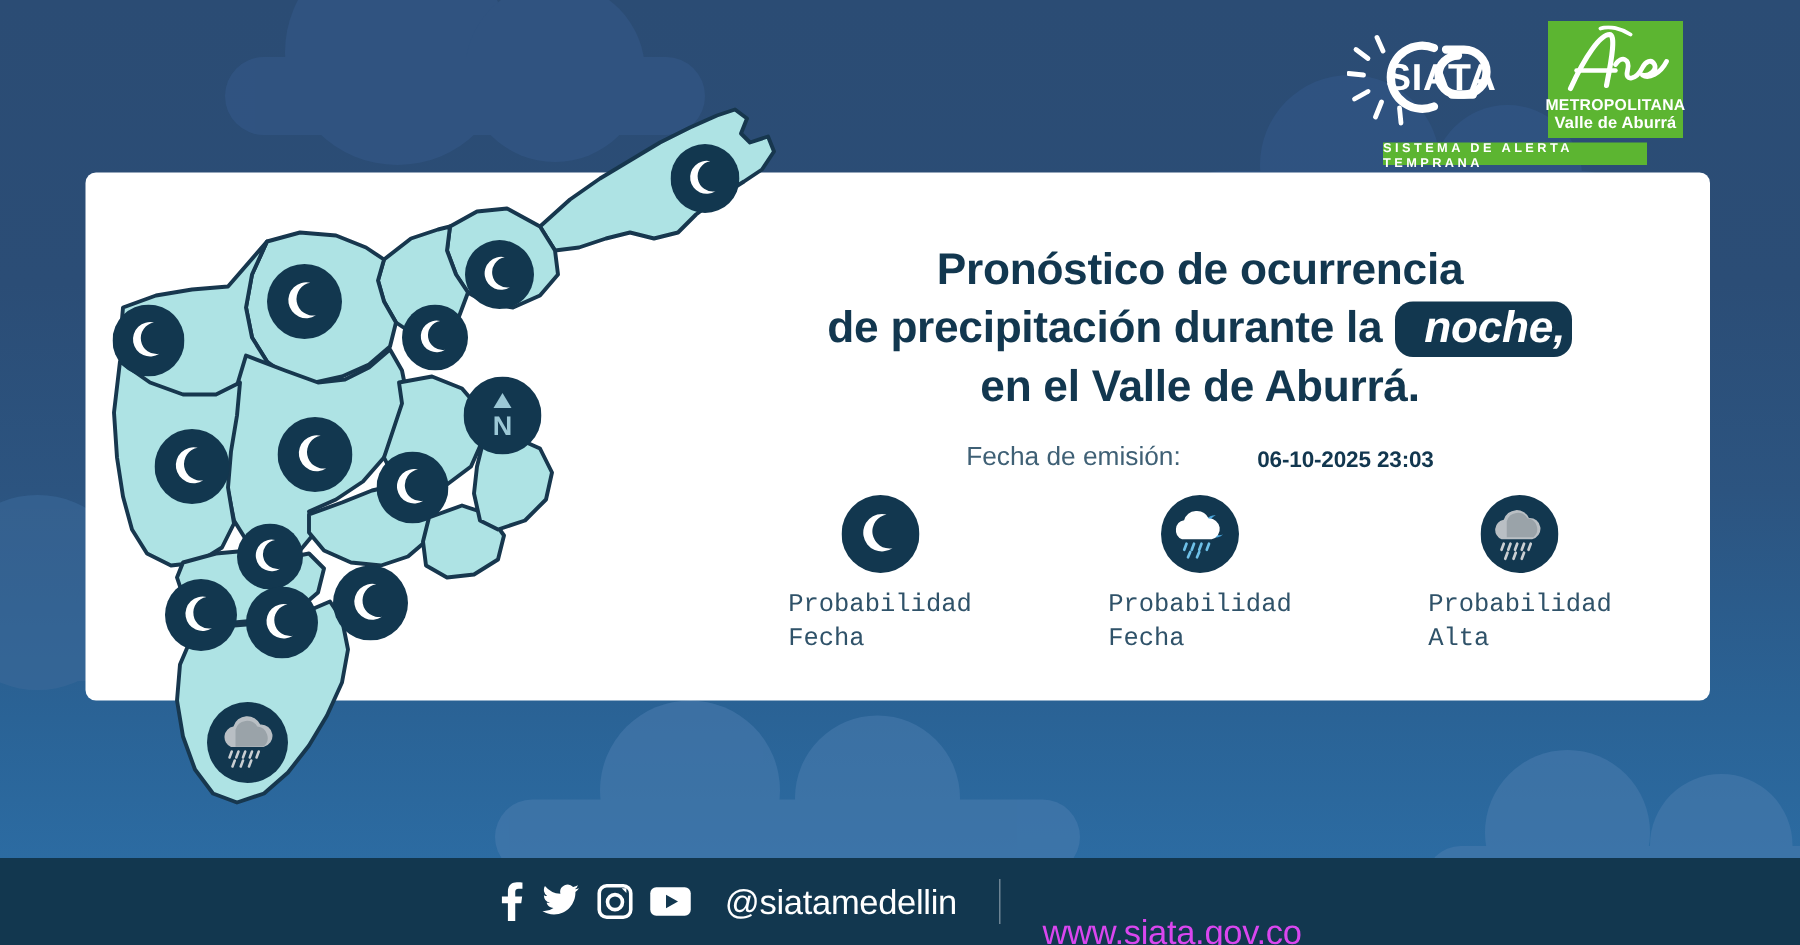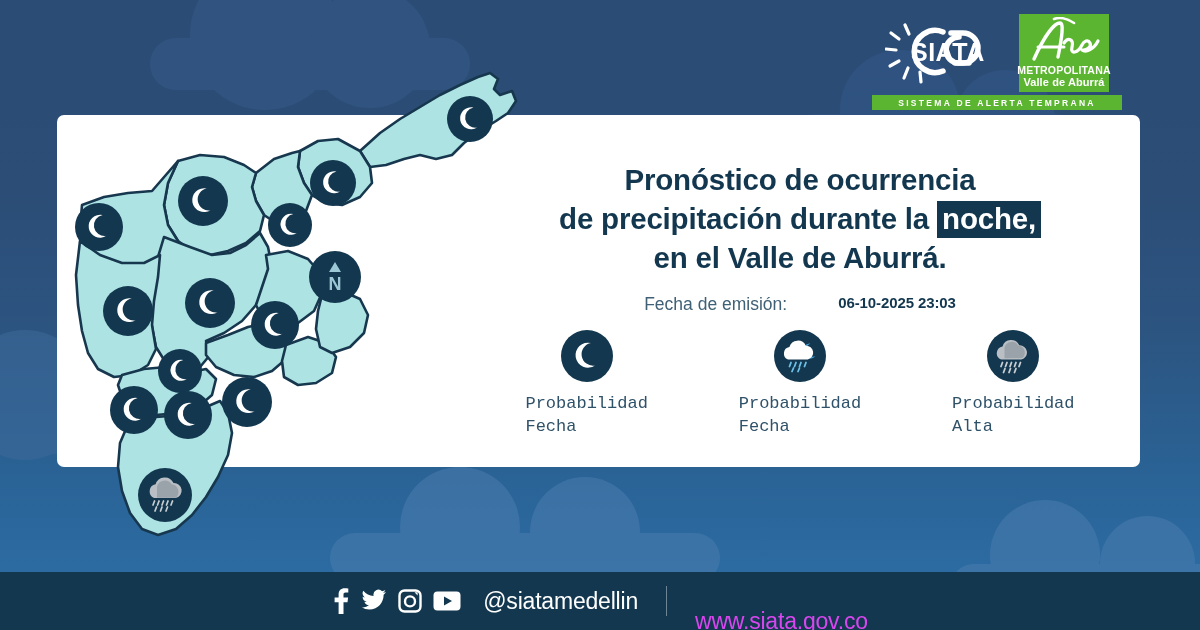--- a/index.html
+++ b/index.html
@@ -40,21 +40,21 @@
     position: relative; display: flex; flex-direction: column;
     justify-content: flex-end; align-items: center; padding-bottom: 4px;
   }
   #area-script {
     position: absolute; top: 2px; left: 0; right: 0; height: 50px;
     display: flex; align-items: center; justify-content: center;
   }
   #area-l1 { font-size: 10.5px; font-weight: 700; color: #fff; letter-spacing: .2px; line-height: 1.05; }
   #area-l2 { font-size: 11px; font-weight: 700; color: #fff; letter-spacing: .1px; line-height: 1.1; }
   #alerta-banner {
-    width: 250px; height: 15px; background: #5cb531;
+    width: 176px; height: 15px; background: #5cb531;
     display: flex; align-items: center; justify-content: center;
   }
   #alerta-banner span {
     font-size: 8.5px; font-weight: 700; color: #fff; letter-spacing: 2.3px;
   }
 
   
   #card {
     position: absolute; left: 57px; top: 115px;
     width: 1083px; height: 352px;
@@ -75,25 +75,25 @@
   #textblock {
     position: absolute; left: 470px; top: 160px;
     width: 660px; z-index: 5; text-align: center;
   }
   #title {
     font-size: 29.5px; font-weight: 700; color: #12374f;
     line-height: 1.33; letter-spacing: -.2px;
   }
   #title .hl {
     background: #12374f; color: #ffffff;
-    padding: 1px 5px 3px 5px; border-radius: 0;
+    padding: 1px 5px 3px 20px; border-radius: 12px; font-style: italic;
   }
   #fecha-row {
     margin-top: 16px;
-    display: flex; align-items: flex-start; justify-content: center; gap: 7px;
+    display: flex; align-items: flex-end; justify-content: center; gap: 7px;
   }
   #fecha-label { font-size: 17.5px; color: #3f6075; font-weight: 400; }
   #fecha-value { font-size: 15px; color: #12374f; font-weight: 600; letter-spacing: -.1px; margin-left: 44px; }
 
   
   #legend {
     position: absolute; left: 480px; top: 330px;
     width: 640px; z-index: 5;
     display: flex; justify-content: space-around; align-items: flex-start;
   }

